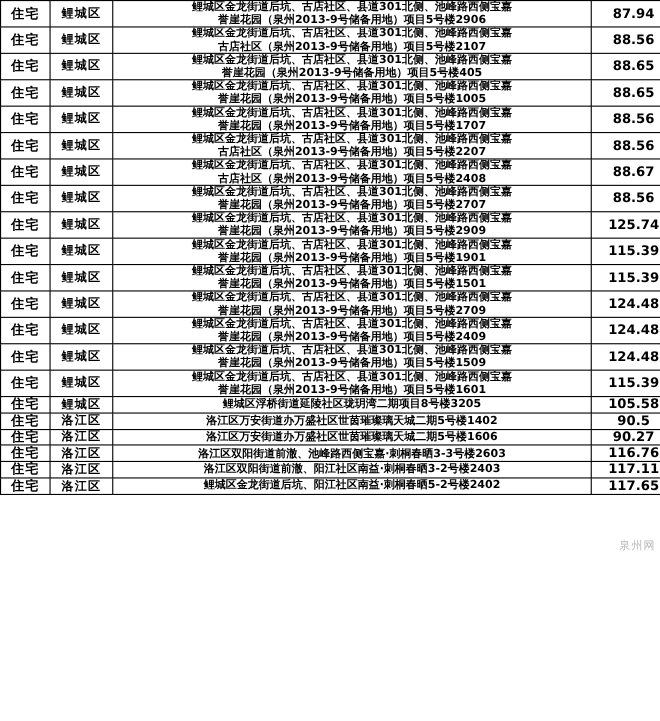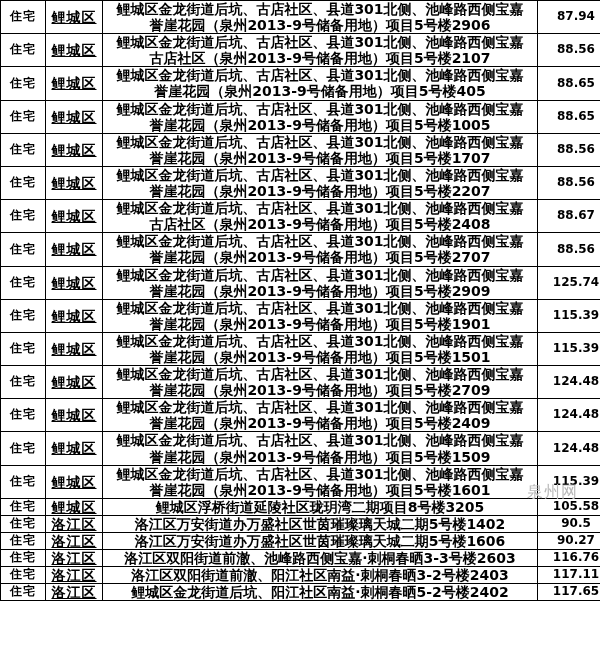--- a/index.html
+++ b/index.html
@@ -36,43 +36,42 @@
     overflow: hidden;
     word-break: break-all;
   }
   td.c-type {
     width: 40px;
     font-size: 12px;
     letter-spacing: 1px;
   }
   td.c-dist {
     width: 52px;
-    font-size: 14px;
+    font-size: 11px;
     letter-spacing: 1px;
-    text-decoration: underline;
   }
   td.c-addr {
     width: 430px;
-    font-size: 14px;
+    font-size: 10px;
     text-align: center;
   }
   td.c-area {
     width: 72px;
     font-size: 12px;
     font-weight: normal;
     text-align: center;
   }
   .addr-two {
     display: block;
   }
   .watermark {
     position: absolute;
-    right: 22px;
+    right: 4px;
     bottom: 2px;
-    font-size: 16px;
+    font-size: 10px;
     color: #b8b8b8;
     letter-spacing: 1px;
     font-family: "DejaVu Sans", "Liberation Sans", sans-serif;
     pointer-events: none;
   }
 </style>
 </head>
 <body>
 
 <div class="sheet">
@@ -121,21 +120,21 @@
             <span class="addr-two">鲤城区金龙街道后坑、古店社区、县道301北侧、池峰路西侧宝嘉</span>
             <span class="addr-two">誉崖花园（泉州2013-9号储备用地）项目5号楼1707</span>
           </td>
           <td class="c-area">88.56</td>
         </tr>
         <tr>
           <td class="c-type">住宅</td>
           <td class="c-dist">鲤城区</td>
           <td class="c-addr">
             <span class="addr-two">鲤城区金龙街道后坑、古店社区、县道301北侧、池峰路西侧宝嘉</span>
-            <span class="addr-two">誉崖花园（泉州2013-9号储备用地）项目5号楼2207</span>
+            <span class="addr-two">古店社区（泉州2013-9号储备用地）项目5号楼2207</span>
           </td>
           <td class="c-area">88.56</td>
         </tr>
         <tr>
           <td class="c-type">住宅</td>
           <td class="c-dist">鲤城区</td>
           <td class="c-addr">
             <span class="addr-two">鲤城区金龙街道后坑、古店社区、县道301北侧、池峰路西侧宝嘉</span>
             <span class="addr-two">古店社区（泉州2013-9号储备用地）项目5号楼2408</span>
           </td>

